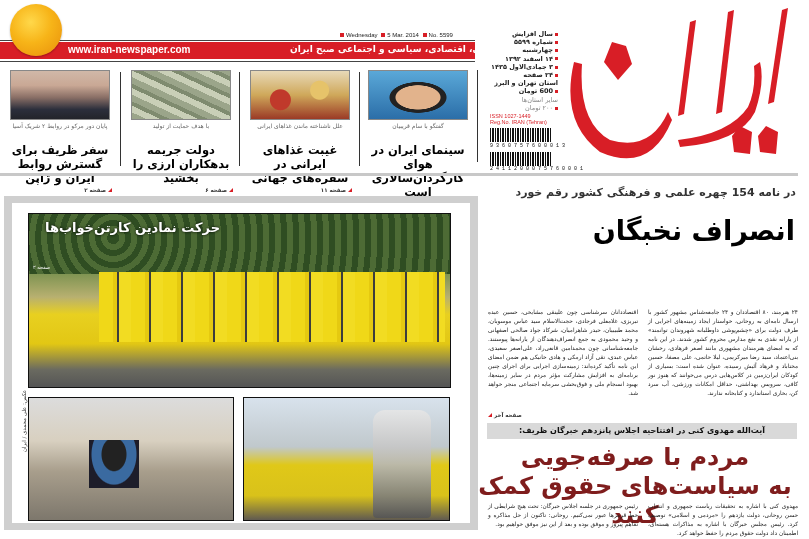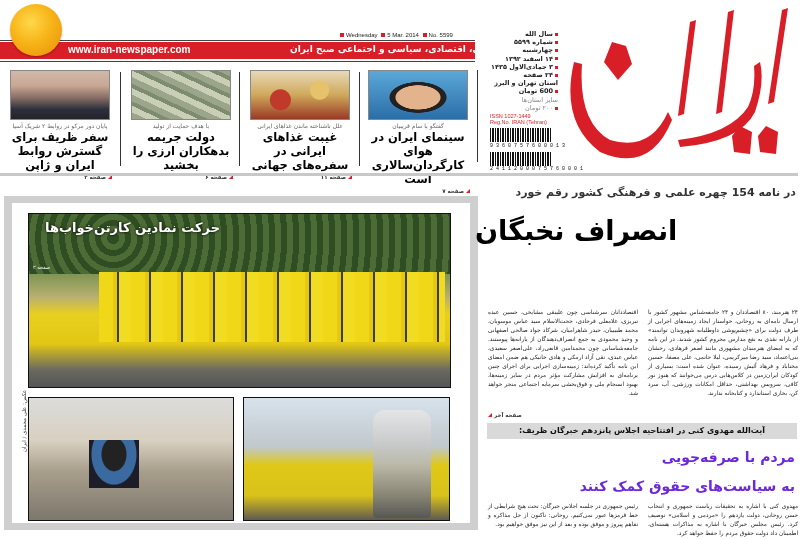--- a/index.html
+++ b/index.html
@@ -21,21 +21,21 @@
 .barcode{left:490px;top:128px;width:62px;height:14px;background:repeating-linear-gradient(90deg,#111 0 1px,#fff 1px 2px,#111 2px 4px,#fff 4px 5px)}
 .barcode2{top:152px}
 .bcnum{left:490px;font-family:"Liberation Mono",monospace;font-size:5px;color:#111}
 .vline-meta{left:477px;top:70px;width:1px;height:92px;background:#333}
 .logo{left:560px;top:2px;width:240px;height:170px}
 .grey-sep{left:0;top:173px;width:798px;height:3px;background:#c8c8c8}
 
 .teaser{top:70px;width:108px;height:100px;direction:rtl;text-align:center}
 .teaser .pic{width:100px;height:50px;margin:0 auto;border:1px solid #888}
 .teaser .kicker{font-size:6px;color:#666;margin-top:2px;white-space:nowrap}
-.teaser .title{font-size:11.5px;font-weight:bold;line-height:14px;margin-top:1px;color:#000}
+.teaser .title{font-size:11.5px;font-weight:bold;line-height:14px;margin-top:14px;color:#000}
 .teaser .page{font-size:5.5px;font-weight:bold;text-align:right;margin-top:2px;margin-right:2px;color:#333}
 .teaser .page::before{content:"";display:inline-block;width:0;height:0;border-left:4px solid transparent;border-bottom:4px solid #d81e26;margin-left:2px}
 .tsep{top:72px;width:1px;height:94px;background:#333}
 .pic-zarif{background:linear-gradient(180deg,#d0b8a8 0%,#c9a895 30%,#8a6f66 55%,#2c2f3c 80%,#23242a 100%)}
 .pic-money{background:repeating-linear-gradient(25deg,#9ba58a 0 6px,#c9cfb7 6px 12px,#7f8b6f 12px 16px)}
 .pic-food{background:radial-gradient(circle at 30% 60%,#c0392b 0 10px,transparent 11px),radial-gradient(circle at 70% 40%,#e6c36a 0 9px,transparent 10px),linear-gradient(180deg,#e8d9b8,#cfa85a 50%,#9b3a26)}
 .pic-actor{background:radial-gradient(ellipse at 50% 55%,#e2b38c 0 22px,#222 23px 28px,transparent 29px),linear-gradient(180deg,#5aa8d8,#2b6ea8)}
 
 .photo-frame{left:4px;top:196px;width:474px;height:334px;background:#cfcfcf}
 .photo-inner{left:12px;top:203px;width:458px;height:320px;background:#fff}
@@ -46,47 +46,47 @@
 .photo-title{left:45px;top:218px;direction:rtl;color:#fff;font-size:13px;font-weight:bold;line-height:20px;text-shadow:0 0 3px #000;text-align:left;width:200px}
 .photo-title .l1{display:block;text-align:left}
 .photo-ref{left:33px;top:264px;font-size:5px;color:#fff}
 .photo-sm1{left:28px;top:397px;width:206px;height:124px;border:1px solid #111;background:linear-gradient(180deg,#dcdcdc 0%,#d8d0c0 35%,#a89e8c 60%,#7d776c 100%)}
 .photo-sm1 .p{position:absolute;left:60px;top:42px;width:50px;height:48px;background:radial-gradient(ellipse at 50% 30%,#222 0 12px,#3a6aa0 13px 22px,#1d1d2a 23px)}
 .photo-sm2{left:243px;top:397px;width:207px;height:124px;border:1px solid #111;background:linear-gradient(180deg,#d8e2ec 0%,#c0c8cc 40%,#e0c818 55%,#d9c21a 80%,#605a50 100%)}
 .photo-sm2 .shield{position:absolute;right:18px;top:12px;width:58px;height:108px;background:linear-gradient(180deg,#e6e6e6,#b8b8b8 50%,#555);border-radius:12px 12px 4px 4px;opacity:.9}
 .credit{left:21px;top:452px;font-size:5.5px;color:#333;transform:rotate(-90deg);transform-origin:left top;white-space:nowrap;direction:rtl}
 
 .subhead{right:13px;top:186px;direction:rtl;font-size:11px;font-weight:bold;color:#333}
-.headline{right:14px;top:212px;width:320px;direction:rtl;text-align:left;font-size:27px;font-weight:bold;line-height:38px;color:#000;letter-spacing:-.5px}
+.headline{right:14px;top:212px;width:320px;direction:rtl;text-align:right;font-size:27px;font-weight:bold;line-height:38px;color:#000;letter-spacing:-.5px}
 .body-cols{left:488px;top:308px;width:310px;height:102px;direction:rtl;display:flex;gap:10px}
 .body-cols .col{flex:1;font-size:5.8px;line-height:9px;color:#222;text-align:justify}
 .lead-ref{left:488px;top:412px;font-size:5.5px;font-weight:bold;color:#333}
 .lead-ref::before{content:"";display:inline-block;border-left:4px solid transparent;border-bottom:4px solid #d81e26;margin-right:2px}
 .kicker-bar{left:487px;top:423px;width:310px;height:16px;background:#d9d9d9;direction:rtl;text-align:center;font-size:8px;font-weight:bold;line-height:16px;color:#111}
-.headline2{right:14px;top:443px;width:320px;direction:rtl;font-size:14px;font-weight:bold;line-height:29px;color:#6d28d9}
+.headline2{right:14px;top:443px;width:320px;direction:rtl;text-align:center;font-size:24px;font-weight:bold;line-height:29px;color:#7f1d1d}
 .body2{left:488px;top:502px;width:310px;direction:rtl;display:flex;gap:10px}
 .body2 .col{flex:1;font-size:5.8px;line-height:9px;color:#222;text-align:justify}
 </style>
 </head>
 <body>
 
 <div class="abs orb"></div>
 <div class="abs topline"></div>
 <div class="abs dateline">
   <span class="sq"></span><span>Wednesday</span>
   <span class="sq"></span><span>5 Mar. 2014</span>
   <span class="sq"></span><span>No. 5599</span>
 </div>
 <div class="abs redbar"></div>
 <div class="abs url">www.iran-newspaper.com</div>
 <div class="abs tagline" style="left:290px;right:auto">روزنامه فرهنگی، اقتصادی، سیاسی و اجتماعی صبح ایران</div>
 <div class="abs bottomline"></div>
 
 <div class="abs meta">
-  <div><span class="sq"></span><span>سال الله</span></div>
+  <div><span class="sq"></span><span>سال افزایش</span></div>
   <div><span class="sq"></span><span>شماره ۵۵۹۹</span></div>
   <div><span class="sq"></span><span>چهارشنبه</span></div>
   <div><span class="sq"></span><span>۱۴ اسفند ۱۳۹۲</span></div>
   <div><span class="sq"></span><span>۳ جمادی‌الاول ۱۴۳۵</span></div>
   <div><span class="sq"></span><span>۲۴ صفحه</span></div>
   <div><span>استان تهران و البرز</span></div>
   <div><span class="sq"></span><span>600 تومان</span></div>
   <div class="grey"><span>سایر استان‌ها</span></div>
   <div class="grey"><span class="sq"></span><span>۲۰۰ تومان</span></div>
 </div>

